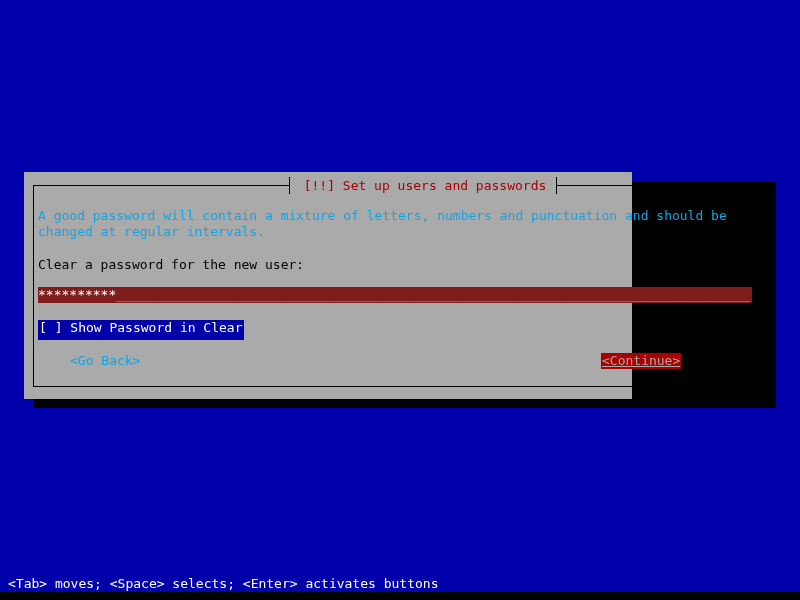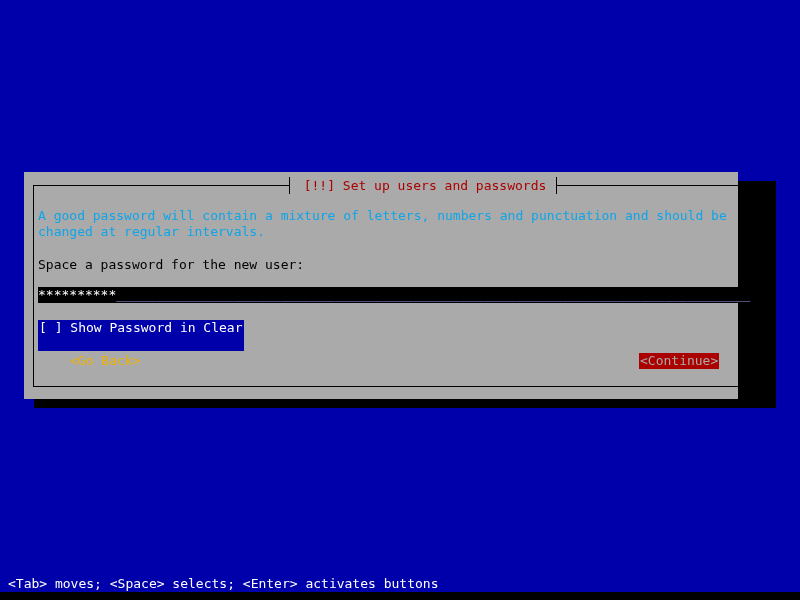--- a/index.html
+++ b/index.html
@@ -33,21 +33,21 @@
     width: 742px;
     height: 227px;
     background: #000000;
   }
 
   
   .dialog {
     position: absolute;
     left: 24px;
     top: 172px;
-    width: 714px;
+    width: 608px;
     height: 227px;
     background: #aaaaaa;
     box-sizing: border-box;
   }
 
   
   .frame-top-left {
     position: absolute;
     left: 9px;
     top: 13px;
@@ -134,64 +134,65 @@
     line-height: 16px;
   }
 
   
   .password-field {
     position: absolute;
     left: 38px;
     top: 287px;
     width: 714px;
     height: 16px;
-    background: #000000;
+    background: #7f1d1d;
     color: #ffffff;
     white-space: pre;
     overflow: hidden;
     line-height: 16px;
   }
   .password-stars {
     color: #ffffff;
   }
   .password-fill {
     color: #9a9aee;
   }
 
   
   .checkbox-row {
     position: absolute;
     left: 38px;
     top: 320px;
-    height: 31px;
+    height: 20px;
     background: #0000aa;
     color: #ffffff;
     white-space: pre;
     padding: 0 1px;
     line-height: 16px;
   }
 
   
   .go-back-button {
     position: absolute;
     left: 70px;
     top: 353px;
-    color: #eab308;
+    color: #0ea5e9;
     white-space: pre;
     line-height: 16px;
   }
   .continue-button {
     position: absolute;
-    left: 639px;
+    left: 601px;
     top: 353px;
     background: #aa0000;
     color: #aaaaaa;
     white-space: pre;
     padding: 0 1px;
     line-height: 16px;
+    text-decoration: underline;
   }
 
   
   .status-bar {
     position: absolute;
     left: 0;
     top: 576px;
     width: 800px;
     height: 16px;
     background: #0000aa;
@@ -226,21 +227,21 @@
     <div class="frame-bottom"></div>
     <div class="title-tick-left"></div>
     <div class="title-tick-right"></div>
 
     <div class="dialog-title">[!!] Set up users and passwords</div>
   </div>
 
   <div class="body-text">A good password will contain a mixture of letters, numbers and punctuation and should be
 changed at regular intervals.</div>
 
-  <div class="prompt-text">Space a password for the new user:</div>
+  <div class="prompt-text">Clear a password for the new user:</div>
 
   <div class="password-field"><span class="password-stars">**********</span><span class="password-fill">_________________________________________________________________________________</span></div>
 
   <div class="checkbox-row">[ ] Show Password in Clear</div>
 
   <div class="go-back-button">&lt;Go Back&gt;</div>
 
   <div class="continue-button">&lt;Continue&gt;</div>
 
   <div class="status-bar"><span>&lt;Tab&gt; moves; &lt;Space&gt; selects; &lt;Enter&gt; activates buttons</span></div>

